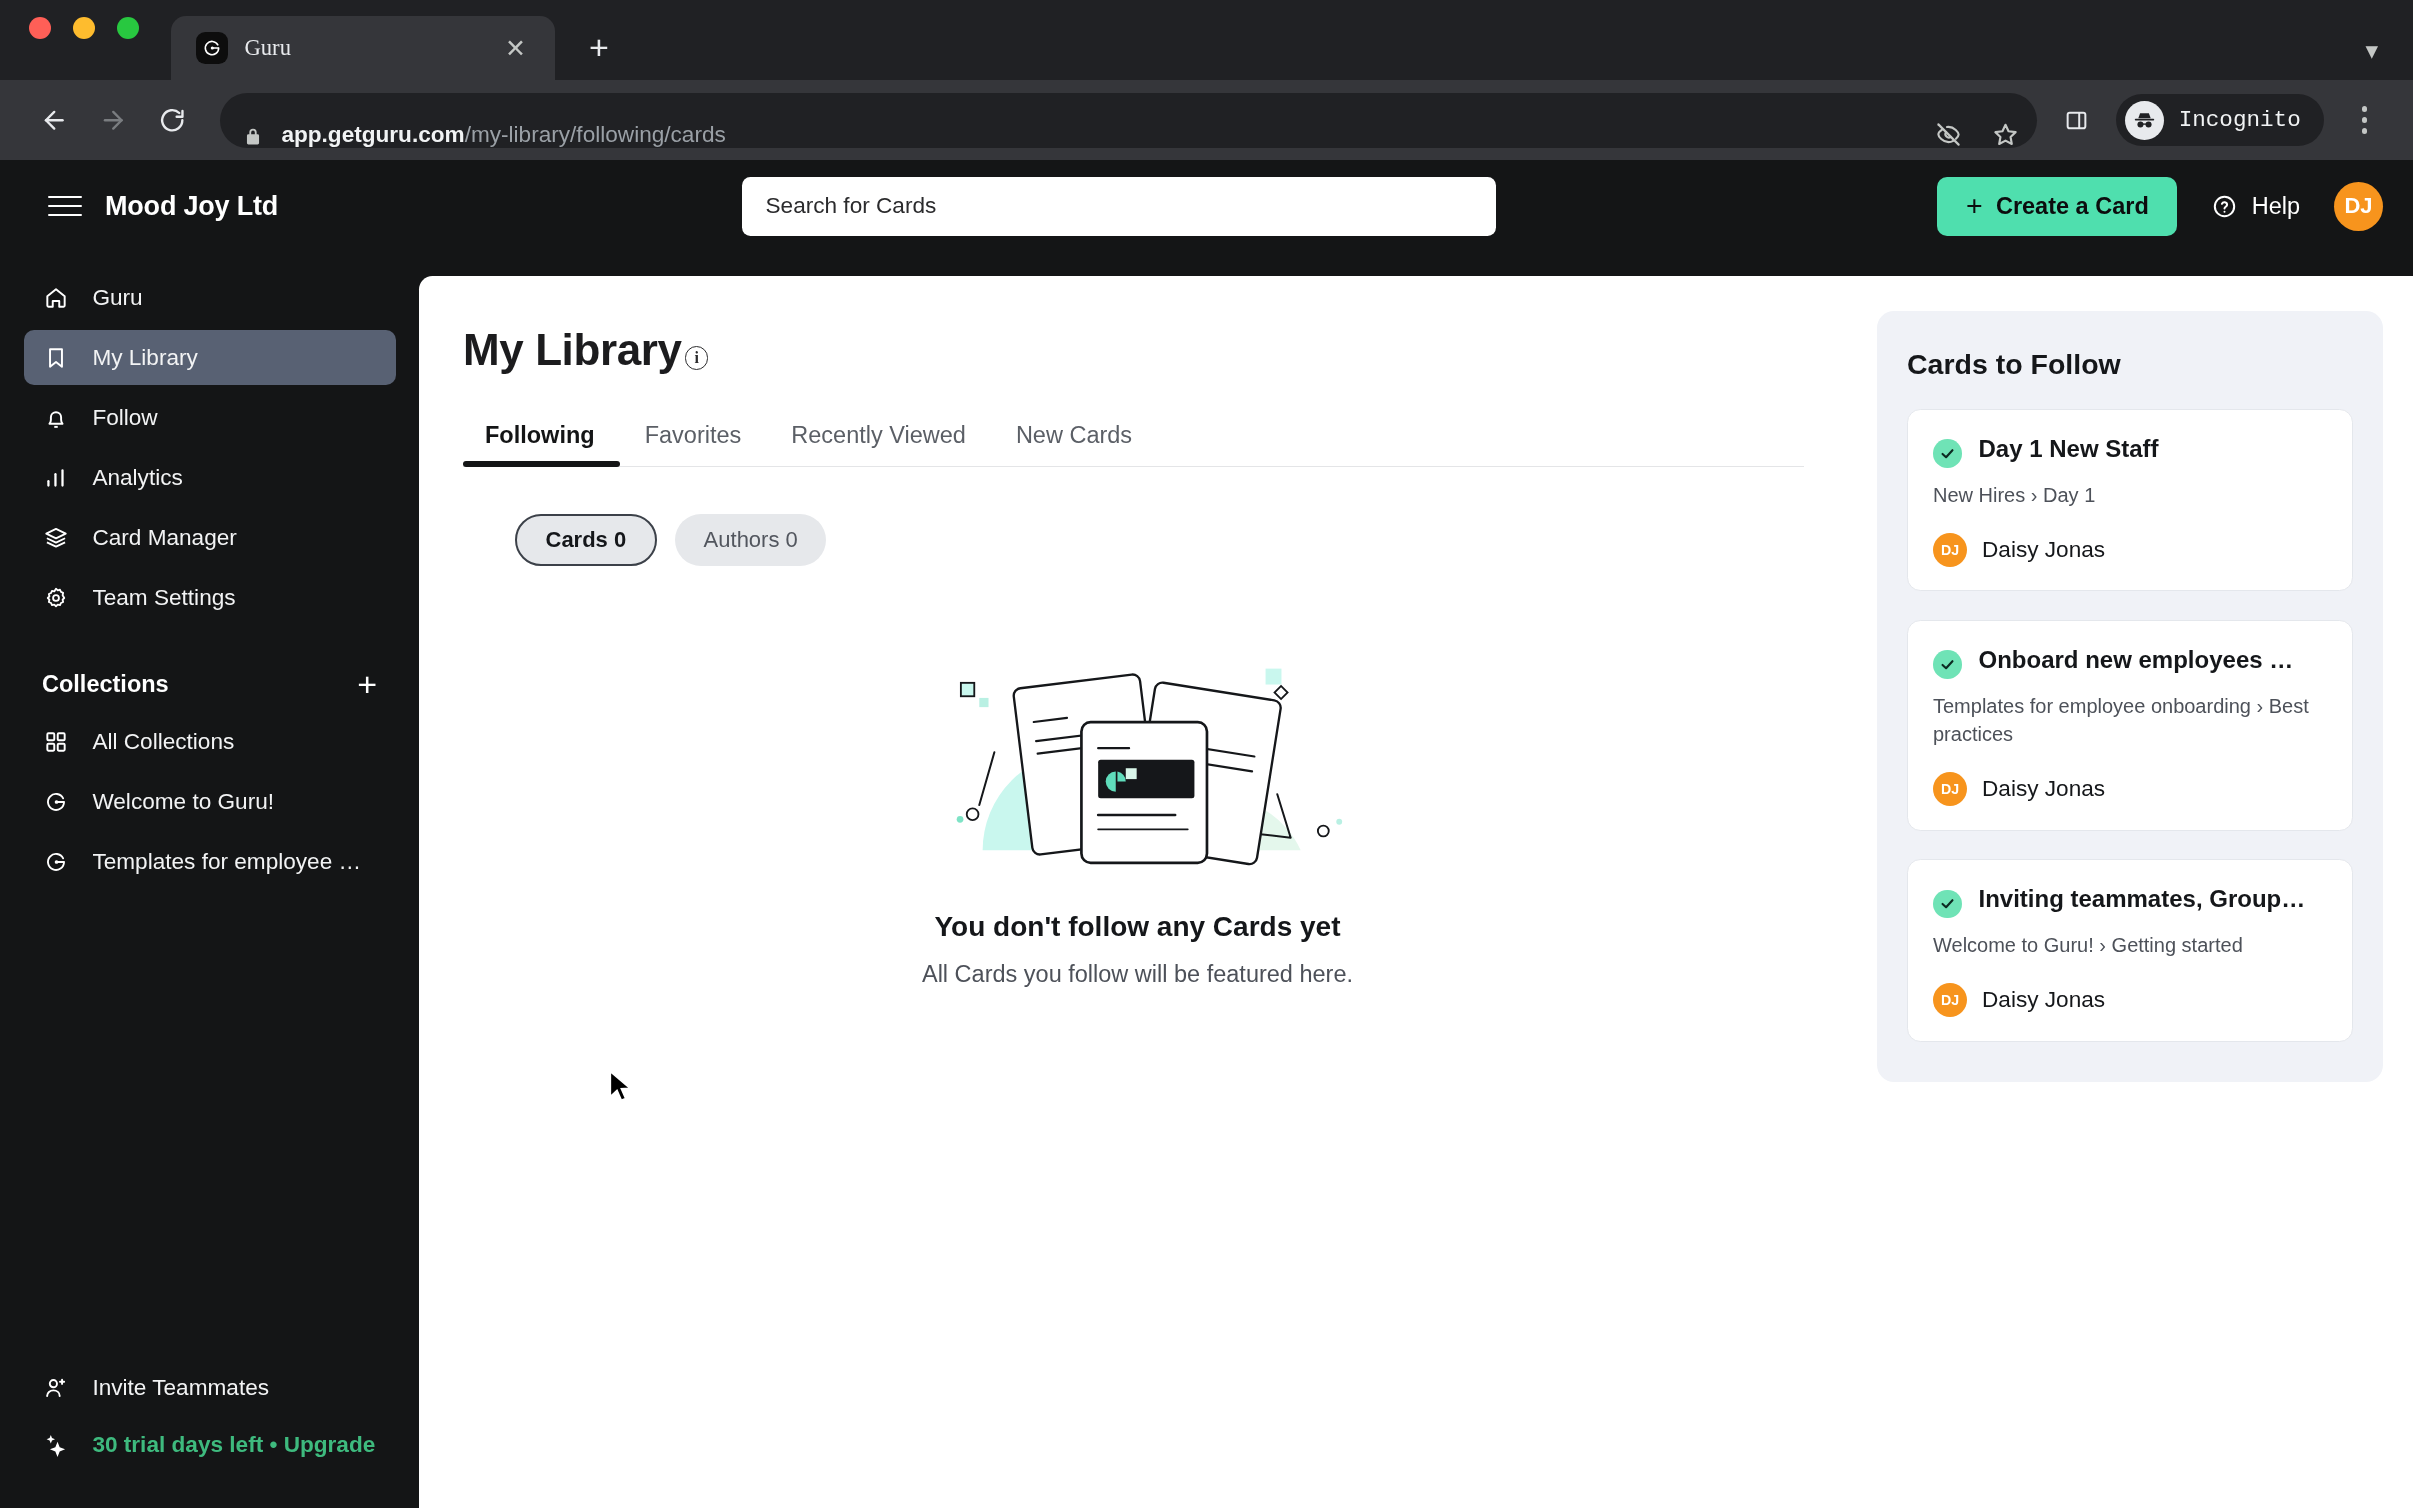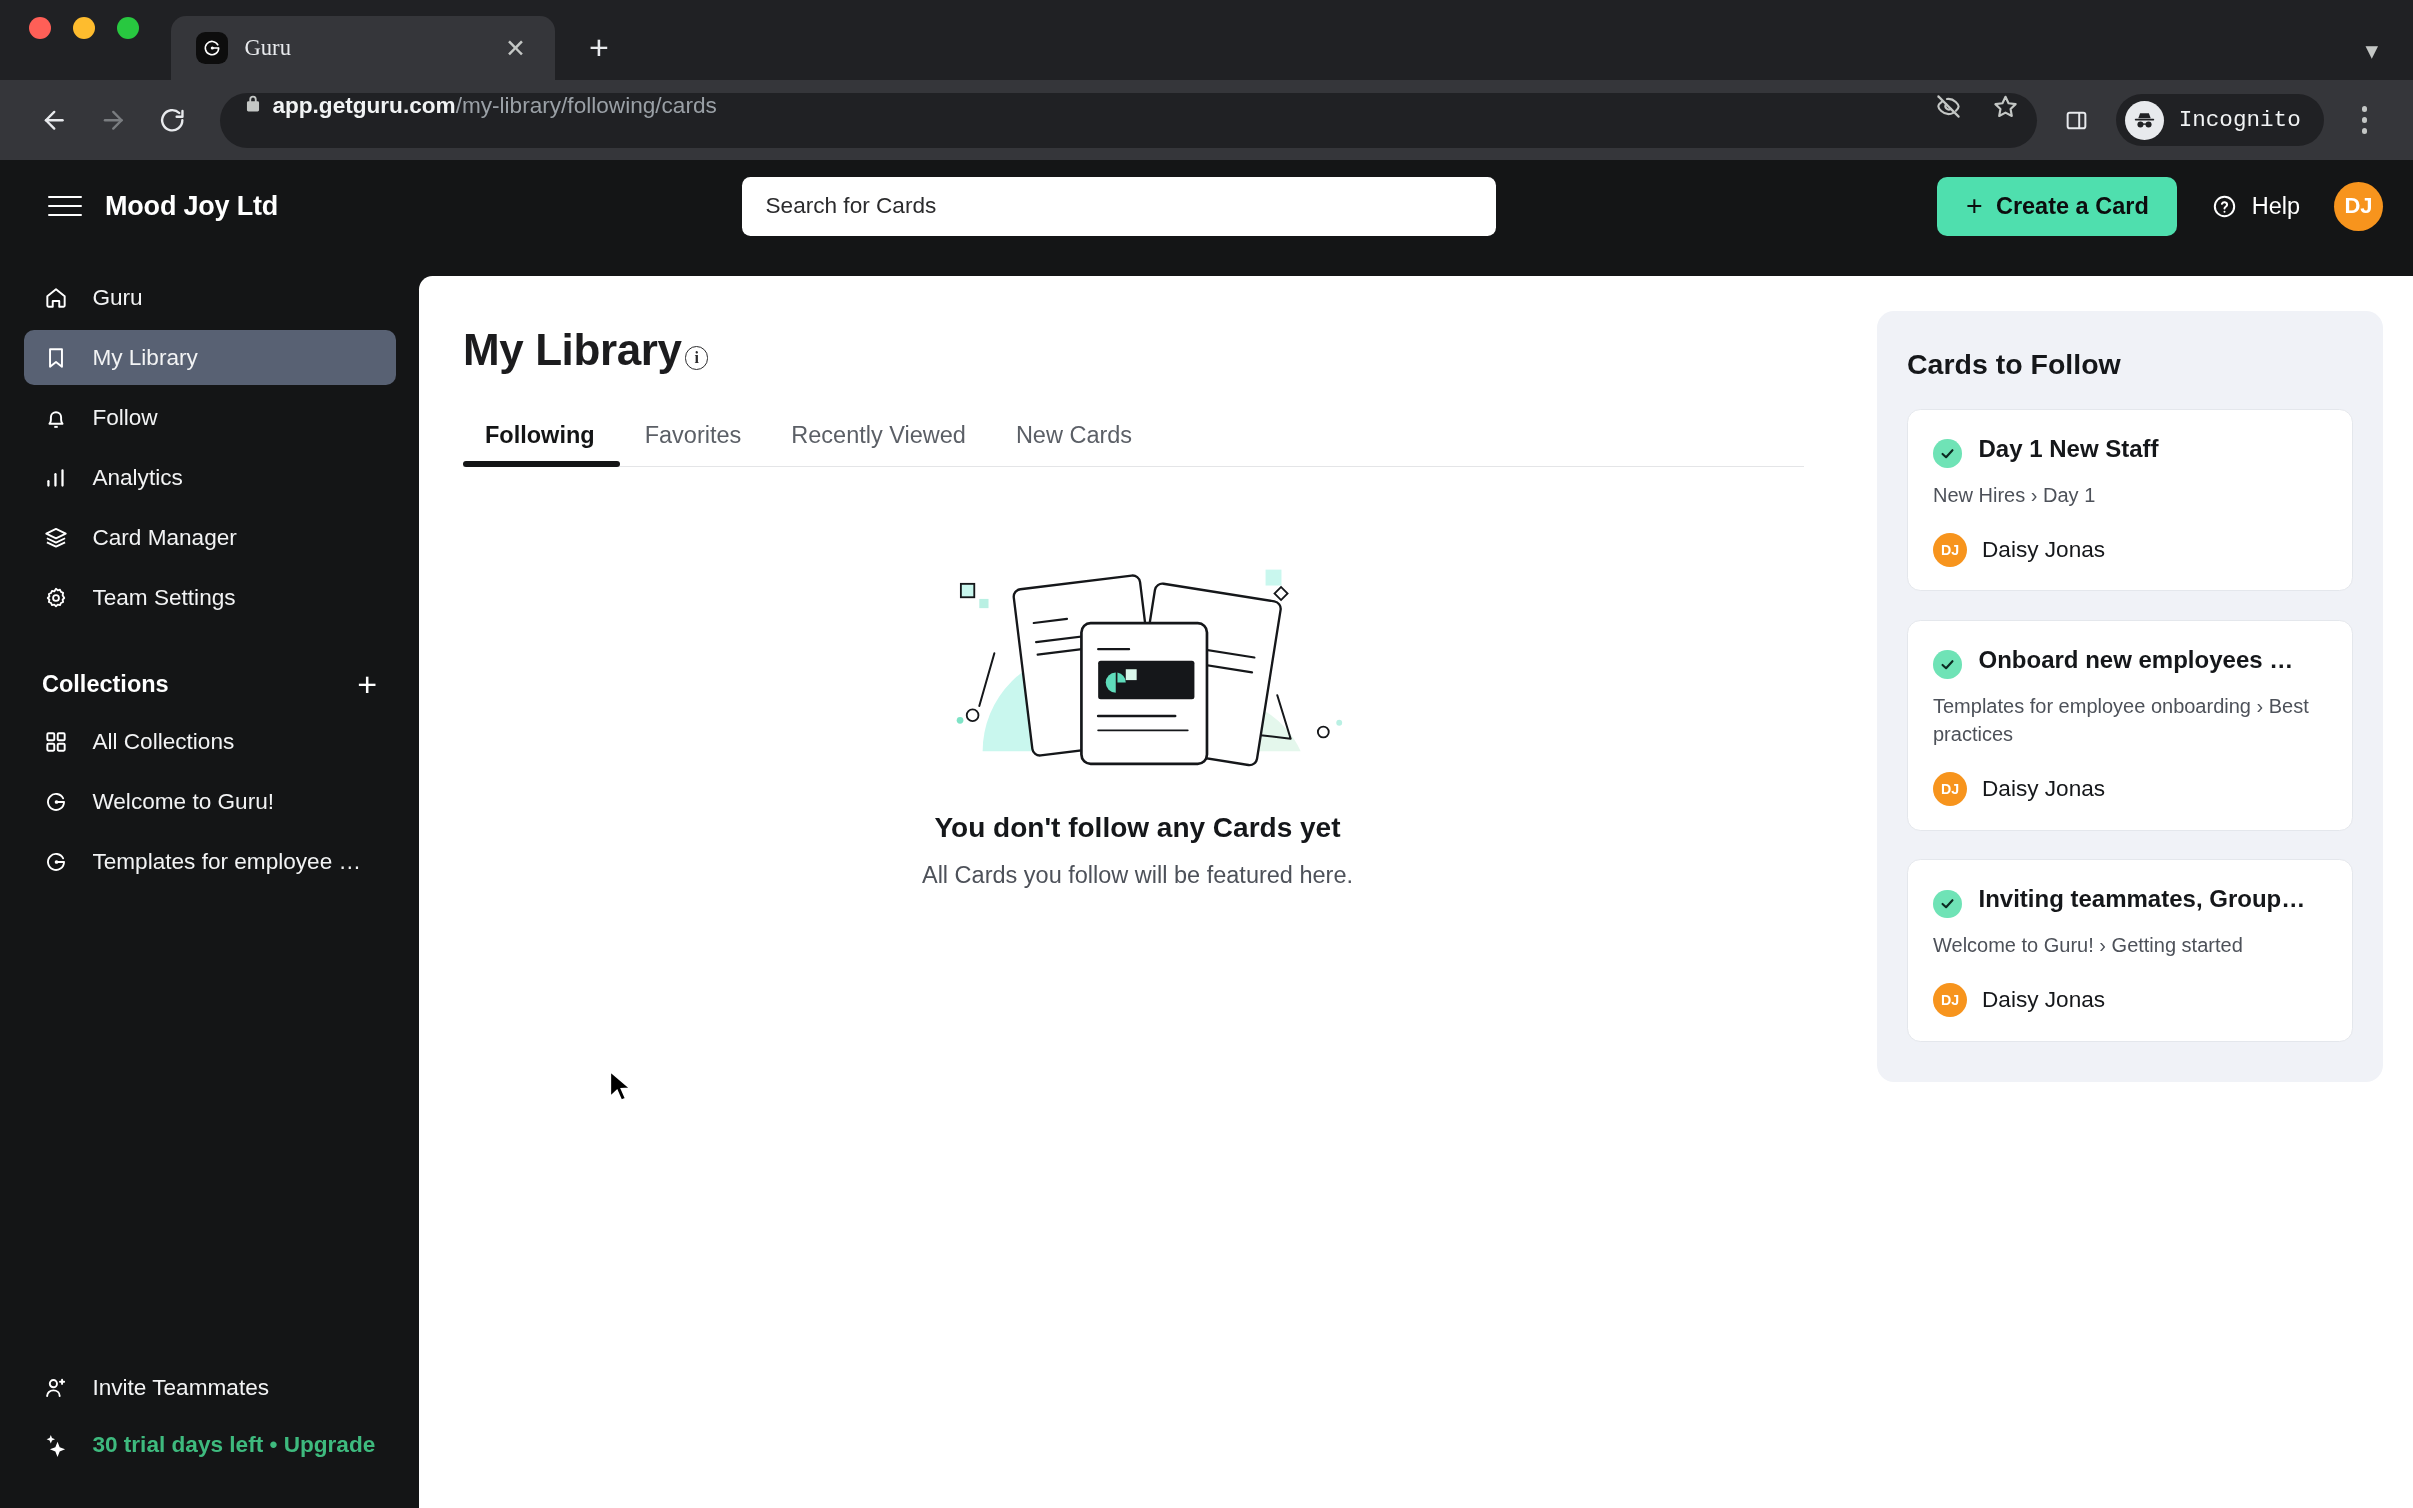--- a/index.html
+++ b/index.html
@@ -36,21 +36,21 @@
   .newtab { width: 52px; height: 52px; margin-left: 18.4px; margin-bottom: 6.7px;
             display:flex; align-items:center; justify-content:center; color:#e8eaed; font-size: 34px; font-weight:300;}
   .chev-down { position:absolute; right: 35px; bottom: 15px; color:#c4c7c5; font-size: 25px; }
 
   .toolbar { height: 80px; background:#35363a; display:flex; align-items:center; padding: 0 25px; gap: 0; }
   .navbtn { width: 59px; height: 59px; display:flex; align-items:center; justify-content:center; color:#e8eaed; }
   .navbtn.disabled { color:#7a7d80; }
   .navbtn svg { width: 28.5px; height: 28.5px; }
   .omnibox {
     flex:1; height: 55px; background:#202124; border-radius: 28.5px;
-    display:flex; align-items:flex-start; margin: 0 10px 0 18.4px; padding: 0 22px; gap: 8px;
+    display:flex; align-items:flex-end; margin: 0 10px 0 18.4px; padding: 0 22px; gap: 17px;
     position:relative;
   }
   .lock svg { width: 22px; height: 22px; display:block; }
   .url { font-size: 22.6px; white-space:nowrap; }
   .url b { color:#f1f3f4; font-weight: 700; }
   .url span { color:#9aa0a6; font-weight: 400; }
   .omni-right { position:absolute; right: 18.4px; display:flex; align-items:center; gap: 30px; }
   .omni-right svg { width: 27px; height: 27px; }
   .tb-right { display:flex; align-items:center; gap: 8.4px; padding-left: 5px; }
   .sidepanel-ico { width:49px; height:49px; display:flex; align-items:center; justify-content:center; }
@@ -413,20 +413,24 @@
               <span class="info-ico">i</span>
             </div>
 
             <div class="tabs">
               <div class="tab-item active">Following</div>
               <div class="tab-item">Favorites</div>
               <div class="tab-item">Recently Viewed</div>
               <div class="tab-item">New Cards</div>
             </div>
 
+            <div class="pills">
+              <div class="pill selected">Cards 0</div>
+              <div class="pill">Authors 0</div>
+            </div>
 
             <div class="empty">
               <span class="empty-illus">
                 <svg viewBox="0 0 510 270" width="427" height="226">
                   <path d="M70 250 A118 118 0 0 1 306 250 Z" fill="#c9f7ee"></path>
                   <path d="M250 250 A110 110 0 0 1 450 250 Z" fill="#e4f7ec"></path>
                   <rect x="345" y="155" width="48" height="40" fill="#d9f6ea"></rect>
                   <polyline points="348 182 356 168 364 186 372 160 381 180 390 166" fill="none" stroke="#48d6ab" stroke-width="2.6" stroke-linejoin="round" stroke-linecap="round"></polyline>
                   <rect x="408" y="33" width="19" height="19" fill="#c9f7ee"></rect>
                   <rect x="44" y="50" width="16" height="16" fill="#c9f7ee" stroke="#15171a" stroke-width="2.2"></rect>

